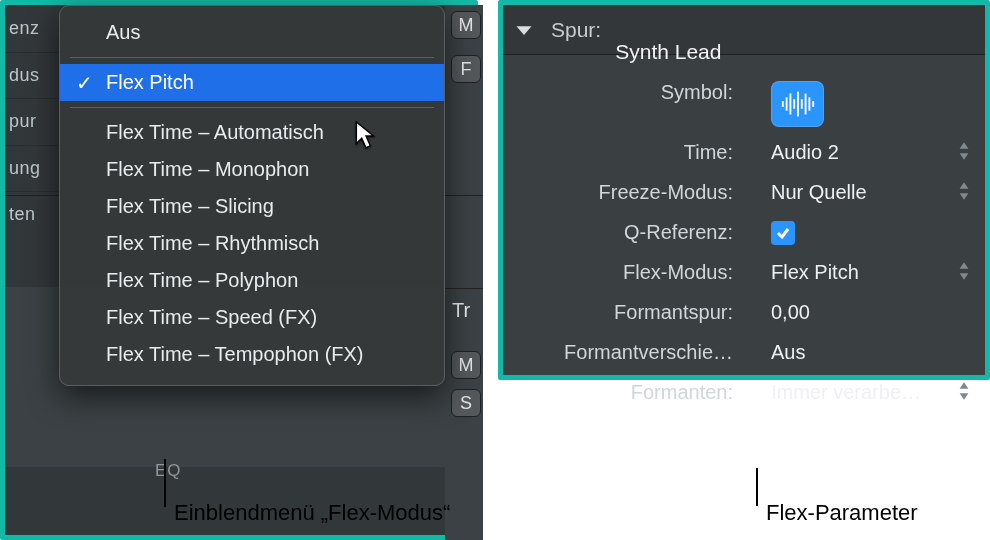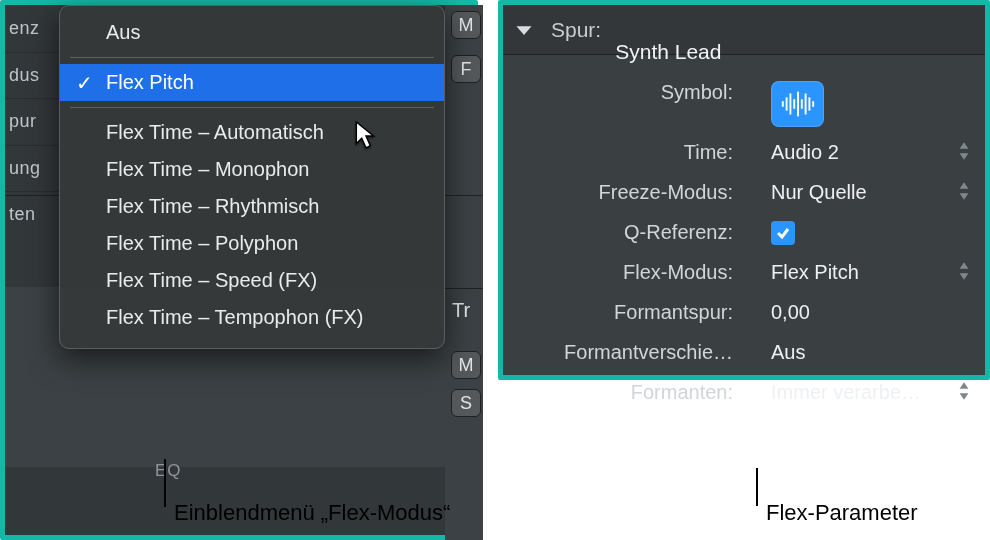--- a/index.html
+++ b/index.html
@@ -155,20 +155,21 @@
       <span>Aus</span>
     </div>
     <div class="divider"></div>
     <div class="item highlight">
       <span class="check">✓</span>
       <span>Flex Pitch</span>
     </div>
     <div class="divider"></div>
     <div class="item"><span>Flex Time – Automatisch</span></div>
     <div class="item"><span>Flex Time – Monophon</span></div>
+    <div class="item"><span>Flex Time – Slicing</span></div>
     <div class="item"><span>Flex Time – Rhythmisch</span></div>
     <div class="item"><span>Flex Time – Polyphon</span></div>
     <div class="item"><span>Flex Time – Speed (FX)</span></div>
     <div class="item"><span>Flex Time – Tempophon (FX)</span></div>
   </div>
 
   <div class="cursor">
     <svg viewBox="0 0 20 28" width="22" height="30">
       <path d="M1 1 L1 21 L6 16 L10 25 L14 23 L10 14 L17 14 Z" fill="#fff" stroke="#000" stroke-width="1.3"></path>
     </svg>

